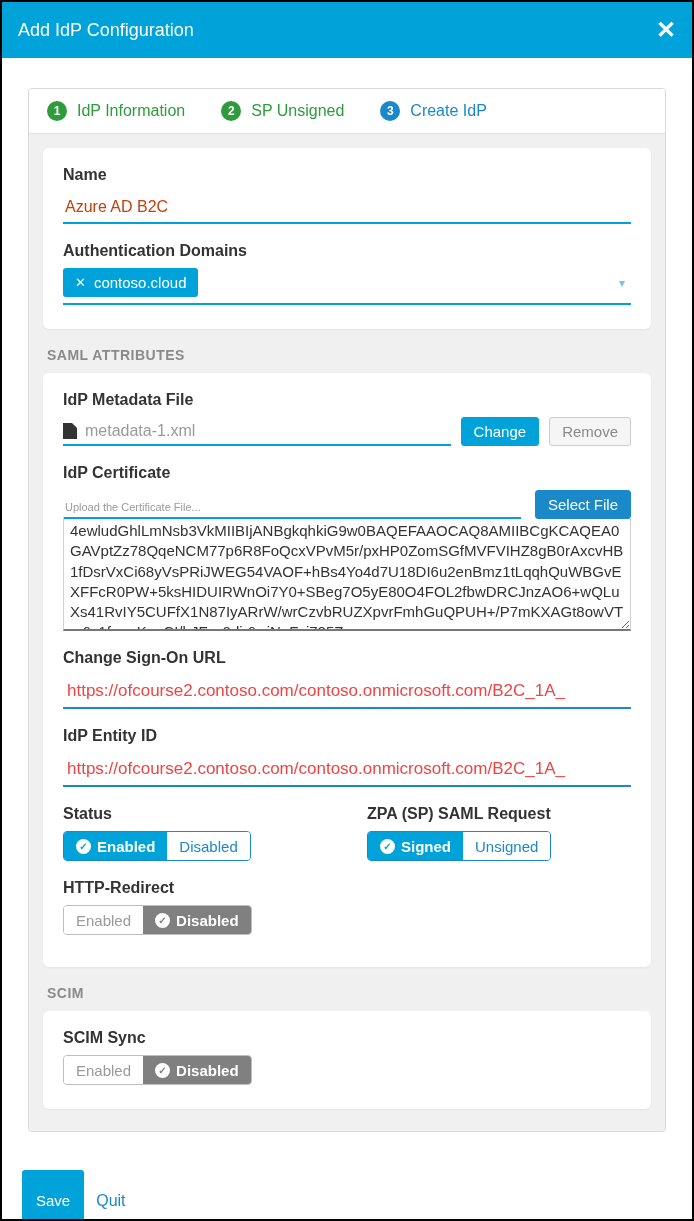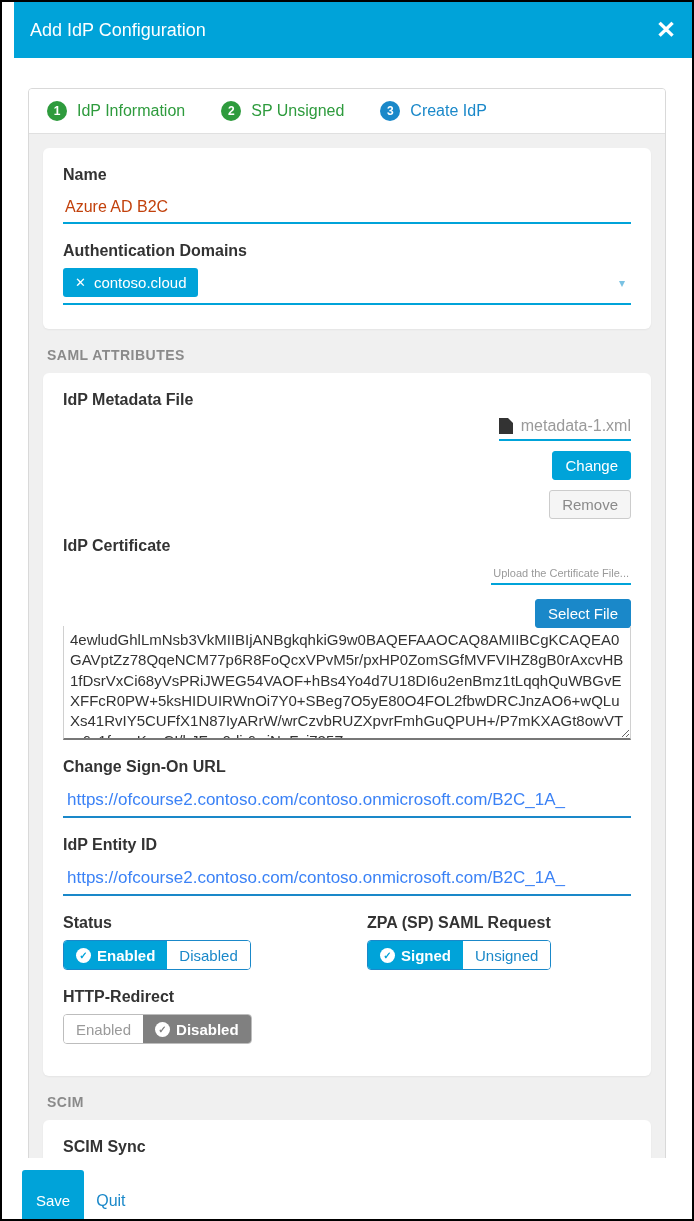--- a/index.html
+++ b/index.html
@@ -1,17 +1,17 @@
 <!DOCTYPE html>
 <html><head>
 <meta charset="utf-8">
 <style>
 * { box-sizing: border-box; margin: 0; padding: 0; }
 body { font-family: -apple-system, BlinkMacSystemFont, "Segoe UI", Helvetica, Arial, sans-serif; background: #fff; width: 694px; height: 1221px; border: 2px solid #000; overflow: hidden; }
-.titlebar { background: #00a3d9; color: #fff; padding: 14px 16px; display: flex; justify-content: space-between; align-items: center; margin-left: 12px; }
+.titlebar { background: #00a3d9; color: #fff; padding: 14px 16px; display: flex; justify-content: space-between; align-items: center; }
 .titlebar-text { font-size: 18px; font-weight: 400; }
 .close-x { font-size: 24px; font-weight: 700; cursor: pointer; }
 .dialog-body { padding: 30px 26px 8px 26px; background: #fff; height: 1100px; overflow: hidden; }
 .wizard-wrap { border: 1px solid #d9d9d9; border-radius: 4px; overflow: hidden; background: #f3f3f3; }
 .stepbar { display: flex; background: #fff; border-bottom: 1px solid #e0e0e0; }
 .step { display: flex; align-items: center; padding: 12px 18px; font-size: 16px; cursor: pointer; }
 .step-circle { width: 20px; height: 20px; border-radius: 50%; display: inline-flex; align-items: center; justify-content: center; color: #fff; font-size: 12px; font-weight: 700; margin-right: 10px; }
 .step-green .step-circle { background: #2e9b3d; }
 .step-green .step-label { color: #2e9b3d; }
 .step-blue .step-circle { background: #1a88c9; }
@@ -19,31 +19,31 @@
 .wizard-content { padding: 14px; background: #f0f0f0; }
 .card { background: #fff; border-radius: 6px; padding: 18px 20px 24px 20px; margin-bottom: 8px; box-shadow: 0 1px 2px rgba(0,0,0,0.05); }
 .section-label { font-size: 14px; color: #8a8a8a; font-weight: 600; letter-spacing: 0.5px; padding: 10px 4px; }
 .field { margin-bottom: 18px; }
 .field-label { font-size: 16px; font-weight: 700; color: #333; margin-bottom: 8px; display: block; }
 .text-input { width: 100%; border: none; border-bottom: 2px solid #00a3d9; padding: 6px 2px; font-size: 16px; color: #c2410c; background: transparent; outline: none; }
 .multiselect { display:flex; align-items:center; justify-content:space-between; border-bottom: 2px solid #00a3d9; padding-bottom: 6px; }
 .tag { display: inline-flex; align-items: center; background: #00a3d9; color: #fff; border-radius: 3px; padding: 6px 12px; font-size: 15px; }
 .tag-x { margin-right: 8px; font-size: 13px; }
 .caret-down { color: #7ac2e3; font-size: 12px; margin-right: 6px; }
-.file-row { display: flex; align-items: flex-end; justify-content: space-between; gap: 10px; flex-direction: column; }
+.file-row { display: flex; align-items: flex-end; justify-content: space-between; gap: 10px; }
 .file-line { display: flex; align-items: center; border-bottom: 2px solid #00a3d9; flex: 1; padding-bottom: 4px; }
 .file-icon { width: 14px; height: 16px; margin-right: 8px; }
 .file-name { color: #9a9a9a; font-size: 16px; }
 .btn { border: 1px solid #ccc; background: #fff; padding: 5px 12px; font-size: 15px; border-radius: 3px; cursor: pointer; }
 .btn-primary { background: #00a3d9; color: #fff; border-color: #00a3d9; }
 .btn-primary-dark { background: #1a88c9; color: #fff; border-color: #1a88c9; }
 .btn-disabled { color: #8a8a8a; background: #f5f5f5; }
 .cert-placeholder { color: #9a9a9a; font-size: 11px; border-bottom: 2px solid #00a3d9; padding: 4px 2px; flex: 1; }
 .cert-box { border: 1px solid #d0d0d0; border-top: none; padding: 4px 6px; font-family: "Segoe UI", Arial, sans-serif; font-size: 15px; line-height: 1.35; color: #333; height: 114px; overflow: hidden; resize: both; word-break: break-all; position: relative; margin-top: -2px; border-bottom: 2px solid #777; }
-.url-input { width: 100%; border: none; border-bottom: 2px solid #1a88c9; padding: 6px 4px; font-size: 17px; color: #3b82f6; background: transparent; outline: none; }
+.url-input { width: 100%; border: none; border-bottom: 2px solid #1a88c9; padding: 6px 4px; font-size: 17px; color: #ef4444; background: transparent; outline: none; }
 .toggle-row-2col { display: flex; gap: 40px; }
 .toggle-group { display: inline-flex; border: 1px solid #1a88c9; border-radius: 4px; overflow: hidden; height: 30px; }
 .toggle-seg { display: inline-flex; align-items: center; padding: 4px 12px; font-size: 15px; cursor: pointer; color: #1a88c9; background: #fff; }
 .toggle-seg.active { background: #00a3d9; color: #fff; font-weight: 700; }
 .toggle-group.gray { border-color: #bdbdbd; }
 .toggle-group.gray .toggle-seg { color: #9a9a9a; }
 .toggle-group.gray .toggle-seg.active-gray { background: #808080; color: #fff; font-weight: 700; }
 .check-icon { width: 15px; height: 15px; border-radius: 50%; background: #fff; display: inline-flex; align-items: center; justify-content: center; margin-right: 6px; font-size: 10px; color: #00a3d9; font-weight: 900; }
 .toggle-seg.active .check-icon { color: #00a3d9; }
 .toggle-group.gray .toggle-seg.active-gray .check-icon { color: #808080; }

